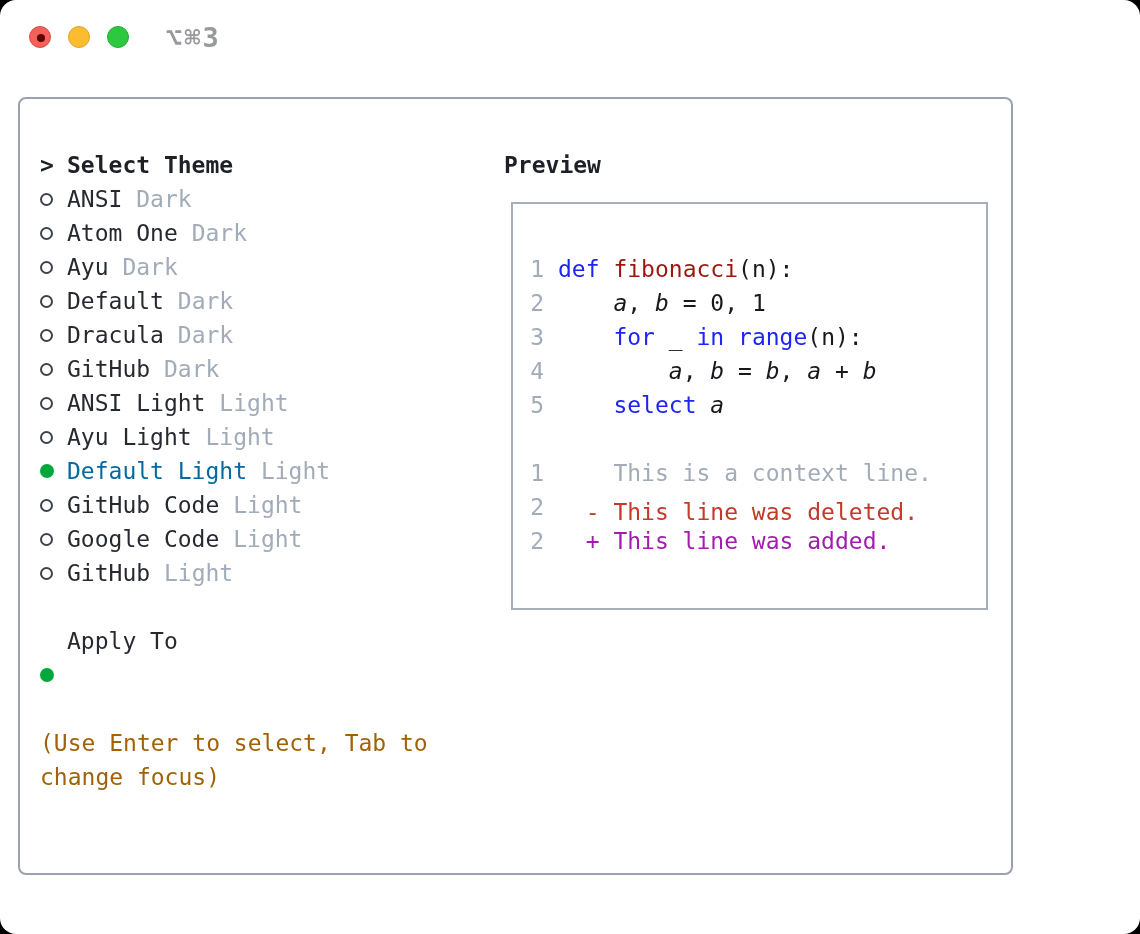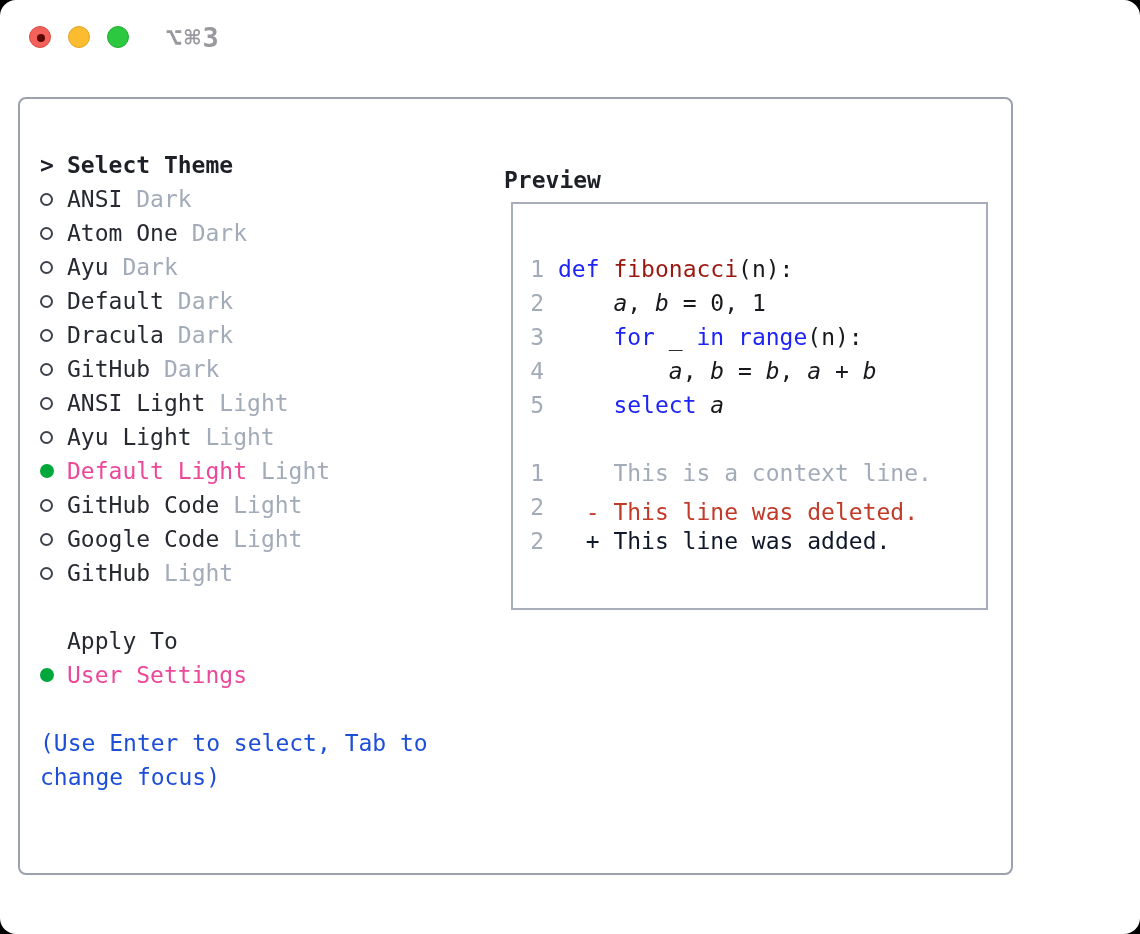--- a/index.html
+++ b/index.html
@@ -23,41 +23,41 @@
     border:2px solid #9aa2ae;border-radius:8px;box-sizing:border-box;background:#fff;
   }
   .left-col{position:absolute;left:20px;top:49px;}
   .row{display:flex;align-items:center;height:34px;font-size:23px;white-space:pre;}
   .marker{width:27px;display:flex;align-items:center;flex:none;}
   .prompt{font-weight:bold;color:#1d2026;font-size:23px;}
   .hdr{font-weight:bold;color:#1d2026;}
   .radio{width:13px;height:13px;border:2px solid #3d434b;border-radius:50%;box-sizing:border-box;}
   .radio.sel{width:14px;height:14px;background:#00a83b;border-color:#00a83b;}
   .name{color:#26292f;}
-  .name.selgreen{color:#ec4899;}
+  .name.selgreen{color:#0369a1;}
   .suffix{color:#a2abb8;}
-  .hint{color:#1d4ed8;text-align:center;}
+  .hint{color:#a16207;text-align:center;}
   .blank{height:34px;}
   
-  .preview-label{position:absolute;left:484px;top:64px;height:34px;display:flex;align-items:center;
+  .preview-label{position:absolute;left:484px;top:49px;height:34px;display:flex;align-items:center;
     font-size:23px;font-weight:bold;color:#1d2026;}
   .preview-box{
     position:absolute;left:491px;top:103px;width:477px;height:408px;
     border:2px solid #a8aeb9;box-sizing:border-box;background:#fff;
   }
   .code-col{position:absolute;left:17px;top:48px;}
   .code-row{display:flex;height:34px;align-items:center;font-size:23px;white-space:pre;}
   .lnum{width:14px;text-align:right;color:#a2abb8;margin-right:14px;flex:none;}
   .kw{color:#1d24f5;}
   .fn{color:#9b170e;}
   .p{color:#17191d;}
   .v{color:#17191d;font-style:italic;}
   .ctx{color:#a2abb8;text-align:right;}
   .del{color:#c23a28;margin-top:10px;}
-  .add{color:#0f172a;}
+  .add{color:#a21caf;}
 </style>
 </head>
 <body>
 
 <div class="window">
 
   <div class="titlebar">
     <div class="lights">
       <div class="light red"></div>
       <div class="light yellow"></div>
@@ -76,21 +76,21 @@
         <div class="row"><span class="marker"><span class="radio"></span></span><span class="name">Dracula</span><span>&nbsp;</span><span class="suffix">Dark</span></div>
         <div class="row"><span class="marker"><span class="radio"></span></span><span class="name">GitHub</span><span>&nbsp;</span><span class="suffix">Dark</span></div>
         <div class="row"><span class="marker"><span class="radio"></span></span><span class="name">ANSI Light</span><span>&nbsp;</span><span class="suffix">Light</span></div>
         <div class="row"><span class="marker"><span class="radio"></span></span><span class="name">Ayu Light</span><span>&nbsp;</span><span class="suffix">Light</span></div>
         <div class="row"><span class="marker"><span class="radio sel"></span></span><span class="name selgreen">Default Light</span><span>&nbsp;</span><span class="suffix">Light</span></div>
         <div class="row"><span class="marker"><span class="radio"></span></span><span class="name">GitHub Code</span><span>&nbsp;</span><span class="suffix">Light</span></div>
         <div class="row"><span class="marker"><span class="radio"></span></span><span class="name">Google Code</span><span>&nbsp;</span><span class="suffix">Light</span></div>
         <div class="row"><span class="marker"><span class="radio"></span></span><span class="name">GitHub</span><span>&nbsp;</span><span class="suffix">Light</span></div>
         <div class="blank"></div>
         <div class="row"><span class="marker"></span><span class="name">Apply To</span></div>
-        <div class="row"><span class="marker"><span class="radio sel"></span></span><span class="name selgreen">User Settings</span></div>
+        <div class="row"><span class="marker"><span class="radio sel"></span></span></div>
         <div class="blank"></div>
         <div class="row"><span class="hint">(Use Enter to select, Tab to</span></div>
         <div class="row"><span class="hint">change focus)</span></div>
       </div>
     <div class="preview-label">Preview</div>
     <div class="preview-box">
       <div class="code-col" id="code-col">
           <div class="code-row"><span class="lnum">1</span><span class="kw">def</span><span class="p"> </span><span class="fn">fibonacci</span><span class="p">(n):</span></div>
           <div class="code-row"><span class="lnum">2</span><span class="p">    </span><span class="v">a</span><span class="p">, </span><span class="v">b</span><span class="p"> = 0, 1</span></div>
           <div class="code-row"><span class="lnum">3</span><span class="p">    </span><span class="kw">for</span><span class="p"> _ </span><span class="kw">in</span><span class="p"> </span><span class="kw">range</span><span class="p">(n):</span></div>

